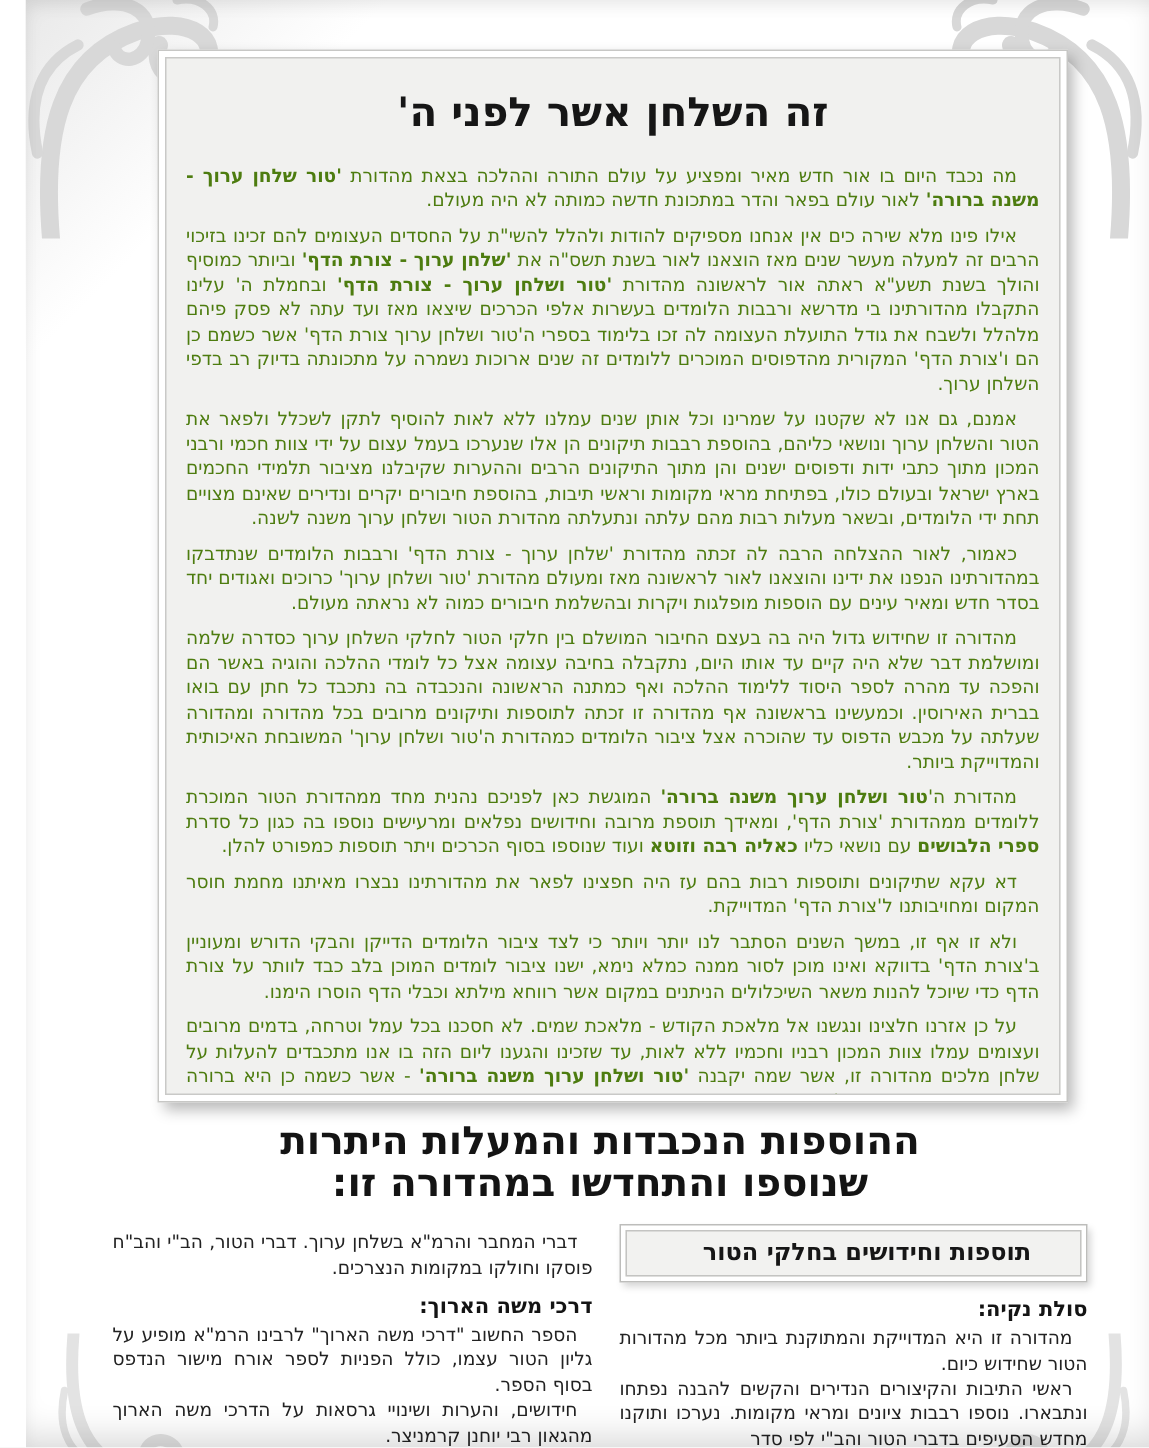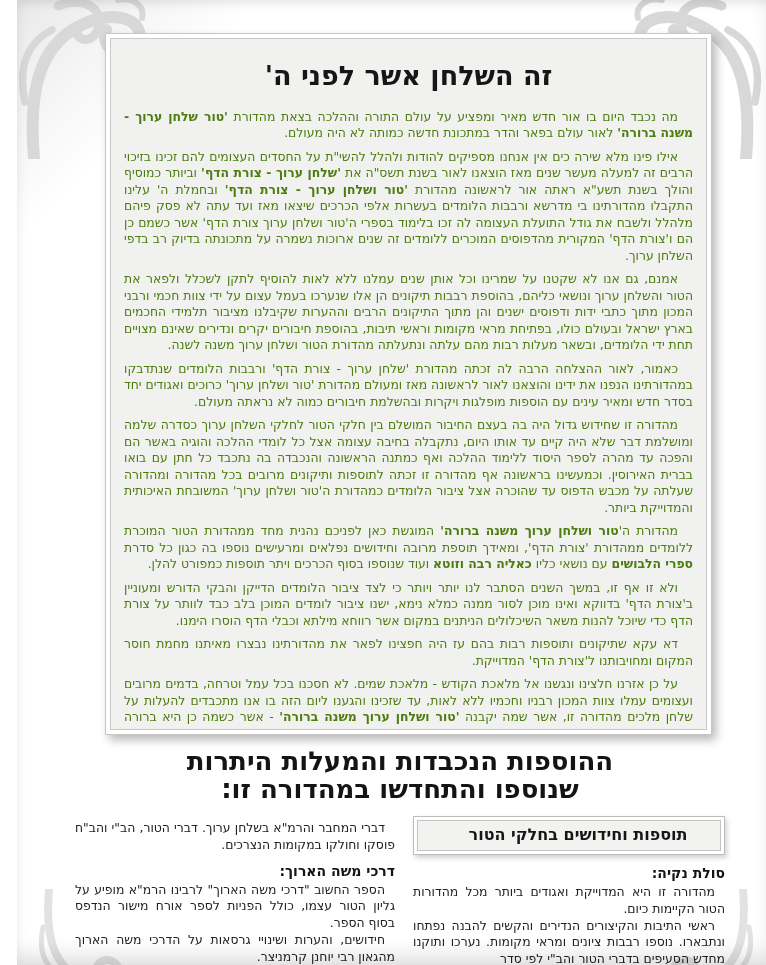--- a/index.html
+++ b/index.html
@@ -106,40 +106,40 @@
 
   <div class="intro-box">
     <div class="intro-inner">
       <h1 class="intro-title">זה השלחן אשר לפני ה'</h1>
       <p>מה נכבד היום בו אור חדש מאיר ומפציע על עולם התורה וההלכה בצאת מהדורת <b>'טור שלחן ערוך - משנה ברורה'</b> לאור עולם בפאר והדר במתכונת חדשה כמותה לא היה מעולם.</p>
       <p>אילו פינו מלא שירה כים אין אנחנו מספיקים להודות ולהלל להשי"ת על החסדים העצומים להם זכינו בזיכוי הרבים זה למעלה מעשר שנים מאז הוצאנו לאור בשנת תשס"ה את <b>'שלחן ערוך - צורת הדף'</b> וביותר כמוסיף והולך בשנת תשע"א ראתה אור לראשונה מהדורת <b>'טור ושלחן ערוך - צורת הדף'</b> ובחמלת ה' עלינו התקבלו מהדורתינו בי מדרשא ורבבות הלומדים בעשרות אלפי הכרכים שיצאו מאז ועד עתה לא פסק פיהם מלהלל ולשבח את גודל התועלת העצומה לה זכו בלימוד בספרי ה'טור ושלחן ערוך צורת הדף' אשר כשמם כן הם ו'צורת הדף' המקורית מהדפוסים המוכרים ללומדים זה שנים ארוכות נשמרה על מתכונתה בדיוק רב בדפי השלחן ערוך.</p>
       <p>אמנם, גם אנו לא שקטנו על שמרינו וכל אותן שנים עמלנו ללא לאות להוסיף לתקן לשכלל ולפאר את הטור והשלחן ערוך ונושאי כליהם, בהוספת רבבות תיקונים הן אלו שנערכו בעמל עצום על ידי צוות חכמי ורבני המכון מתוך כתבי ידות ודפוסים ישנים והן מתוך התיקונים הרבים וההערות שקיבלנו מציבור תלמידי החכמים בארץ ישראל ובעולם כולו, בפתיחת מראי מקומות וראשי תיבות, בהוספת חיבורים יקרים ונדירים שאינם מצויים תחת ידי הלומדים, ובשאר מעלות רבות מהם עלתה ונתעלתה מהדורת הטור ושלחן ערוך משנה לשנה.</p>
       <p>כאמור, לאור ההצלחה הרבה לה זכתה מהדורת 'שלחן ערוך - צורת הדף' ורבבות הלומדים שנתדבקו במהדורתינו הנפנו את ידינו והוצאנו לאור לראשונה מאז ומעולם מהדורת 'טור ושלחן ערוך' כרוכים ואגודים יחד בסדר חדש ומאיר עינים עם הוספות מופלגות ויקרות ובהשלמת חיבורים כמוה לא נראתה מעולם.</p>
       <p>מהדורה זו שחידוש גדול היה בה בעצם החיבור המושלם בין חלקי הטור לחלקי השלחן ערוך כסדרה שלמה ומושלמת דבר שלא היה קיים עד אותו היום, נתקבלה בחיבה עצומה אצל כל לומדי ההלכה והוגיה באשר הם והפכה עד מהרה לספר היסוד ללימוד ההלכה ואף כמתנה הראשונה והנכבדה בה נתכבד כל חתן עם בואו בברית האירוסין. וכמעשינו בראשונה אף מהדורה זו זכתה לתוספות ותיקונים מרובים בכל מהדורה ומהדורה שעלתה על מכבש הדפוס עד שהוכרה אצל ציבור הלומדים כמהדורת ה'טור ושלחן ערוך' המשובחת האיכותית והמדוייקת ביותר.</p>
       <p>מהדורת ה'<b>טור ושלחן ערוך משנה ברורה'</b> המוגשת כאן לפניכם נהנית מחד ממהדורת הטור המוכרת ללומדים ממהדורת 'צורת הדף', ומאידך תוספת מרובה וחידושים נפלאים ומרעישים נוספו בה כגון כל סדרת <b>ספרי הלבושים</b> עם נושאי כליו <b>כאליה רבה וזוטא</b> ועוד שנוספו בסוף הכרכים ויתר תוספות כמפורט להלן.</p>
+      <p>דא עקא שתיקונים ותוספות רבות בהם עז היה חפצינו לפאר את מהדורתינו נבצרו מאיתנו מחמת חוסר המקום ומחויבותנו ל'צורת הדף' המדוייקת.</p>
       <p>ולא זו אף זו, במשך השנים הסתבר לנו יותר ויותר כי לצד ציבור הלומדים הדייקן והבקי הדורש ומעוניין ב'צורת הדף' בדווקא ואינו מוכן לסור ממנה כמלא נימא, ישנו ציבור לומדים המוכן בלב כבד לוותר על צורת הדף כדי שיוכל להנות משאר השיכלולים הניתנים במקום אשר רווחא מילתא וכבלי הדף הוסרו הימנו.</p>
-      <p>דא עקא שתיקונים ותוספות רבות בהם עז היה חפצינו לפאר את מהדורתינו נבצרו מאיתנו מחמת חוסר המקום ומחויבותנו ל'צורת הדף' המדוייקת.</p>
       <p>על כן אזרנו חלצינו ונגשנו אל מלאכת הקודש - מלאכת שמים. לא חסכנו בכל עמל וטרחה, בדמים מרובים ועצומים עמלו צוות המכון רבניו וחכמיו ללא לאות, עד שזכינו והגענו ליום הזה בו אנו מתכבדים להעלות על שלחן מלכים מהדורה זו, אשר שמה יקבנה <b>'טור ושלחן ערוך משנה ברורה'</b> - אשר כשמה כן היא ברורה בהירה ומאירה את עיני הלומדים.</p>
     </div>
   </div>
 
   <div class="additions">
     <div class="additions-heading">
       <div>ההוספות הנכבדות והמעלות היתרות</div>
       <div>שנוספו והתחדשו במהדורה זו:</div>
     </div>
 
     <div class="columns">
 
       <div class="col col-right">
         <div class="col-box-header">
           <div class="col-box-header-inner">תוספות וחידושים בחלקי הטור</div>
         </div>
         <div class="sub-title">סולת נקיה:</div>
-        <div class="sub-text">מהדורה זו היא המדוייקת ואגודים ביותר מכל מהדורות הטור הקיימות כיום.</div>
+        <div class="sub-text">מהדורה זו היא המדוייקת והמתוקנת ביותר מכל מהדורות הטור שחידוש כיום.</div>
         <div class="sub-text">ראשי התיבות והקיצורים הנדירים והקשים להבנה נפתחו ונתבארו. נוספו רבבות ציונים ומראי מקומות. נערכו ותוקנו מחדש הסעיפים בדברי הטור והב"י לפי סדר</div>
       </div>
 
       <div class="col col-left">
         <div class="col-intro-text">דברי המחבר והרמ"א בשלחן ערוך. דברי הטור, הב"י והב"ח פוסקו וחולקו במקומות הנצרכים.</div>
         <div class="sub-title">דרכי משה הארוך:</div>
         <div class="sub-text">הספר החשוב "דרכי משה הארוך" לרבינו הרמ"א מופיע על גליון הטור עצמו, כולל הפניות לספר אורח מישור הנדפס בסוף הספר.</div>
         <div class="sub-text">חידושים, והערות ושינויי גרסאות על הדרכי משה הארוך מהגאון רבי יוחנן קרמניצר.</div>
       </div>
 

